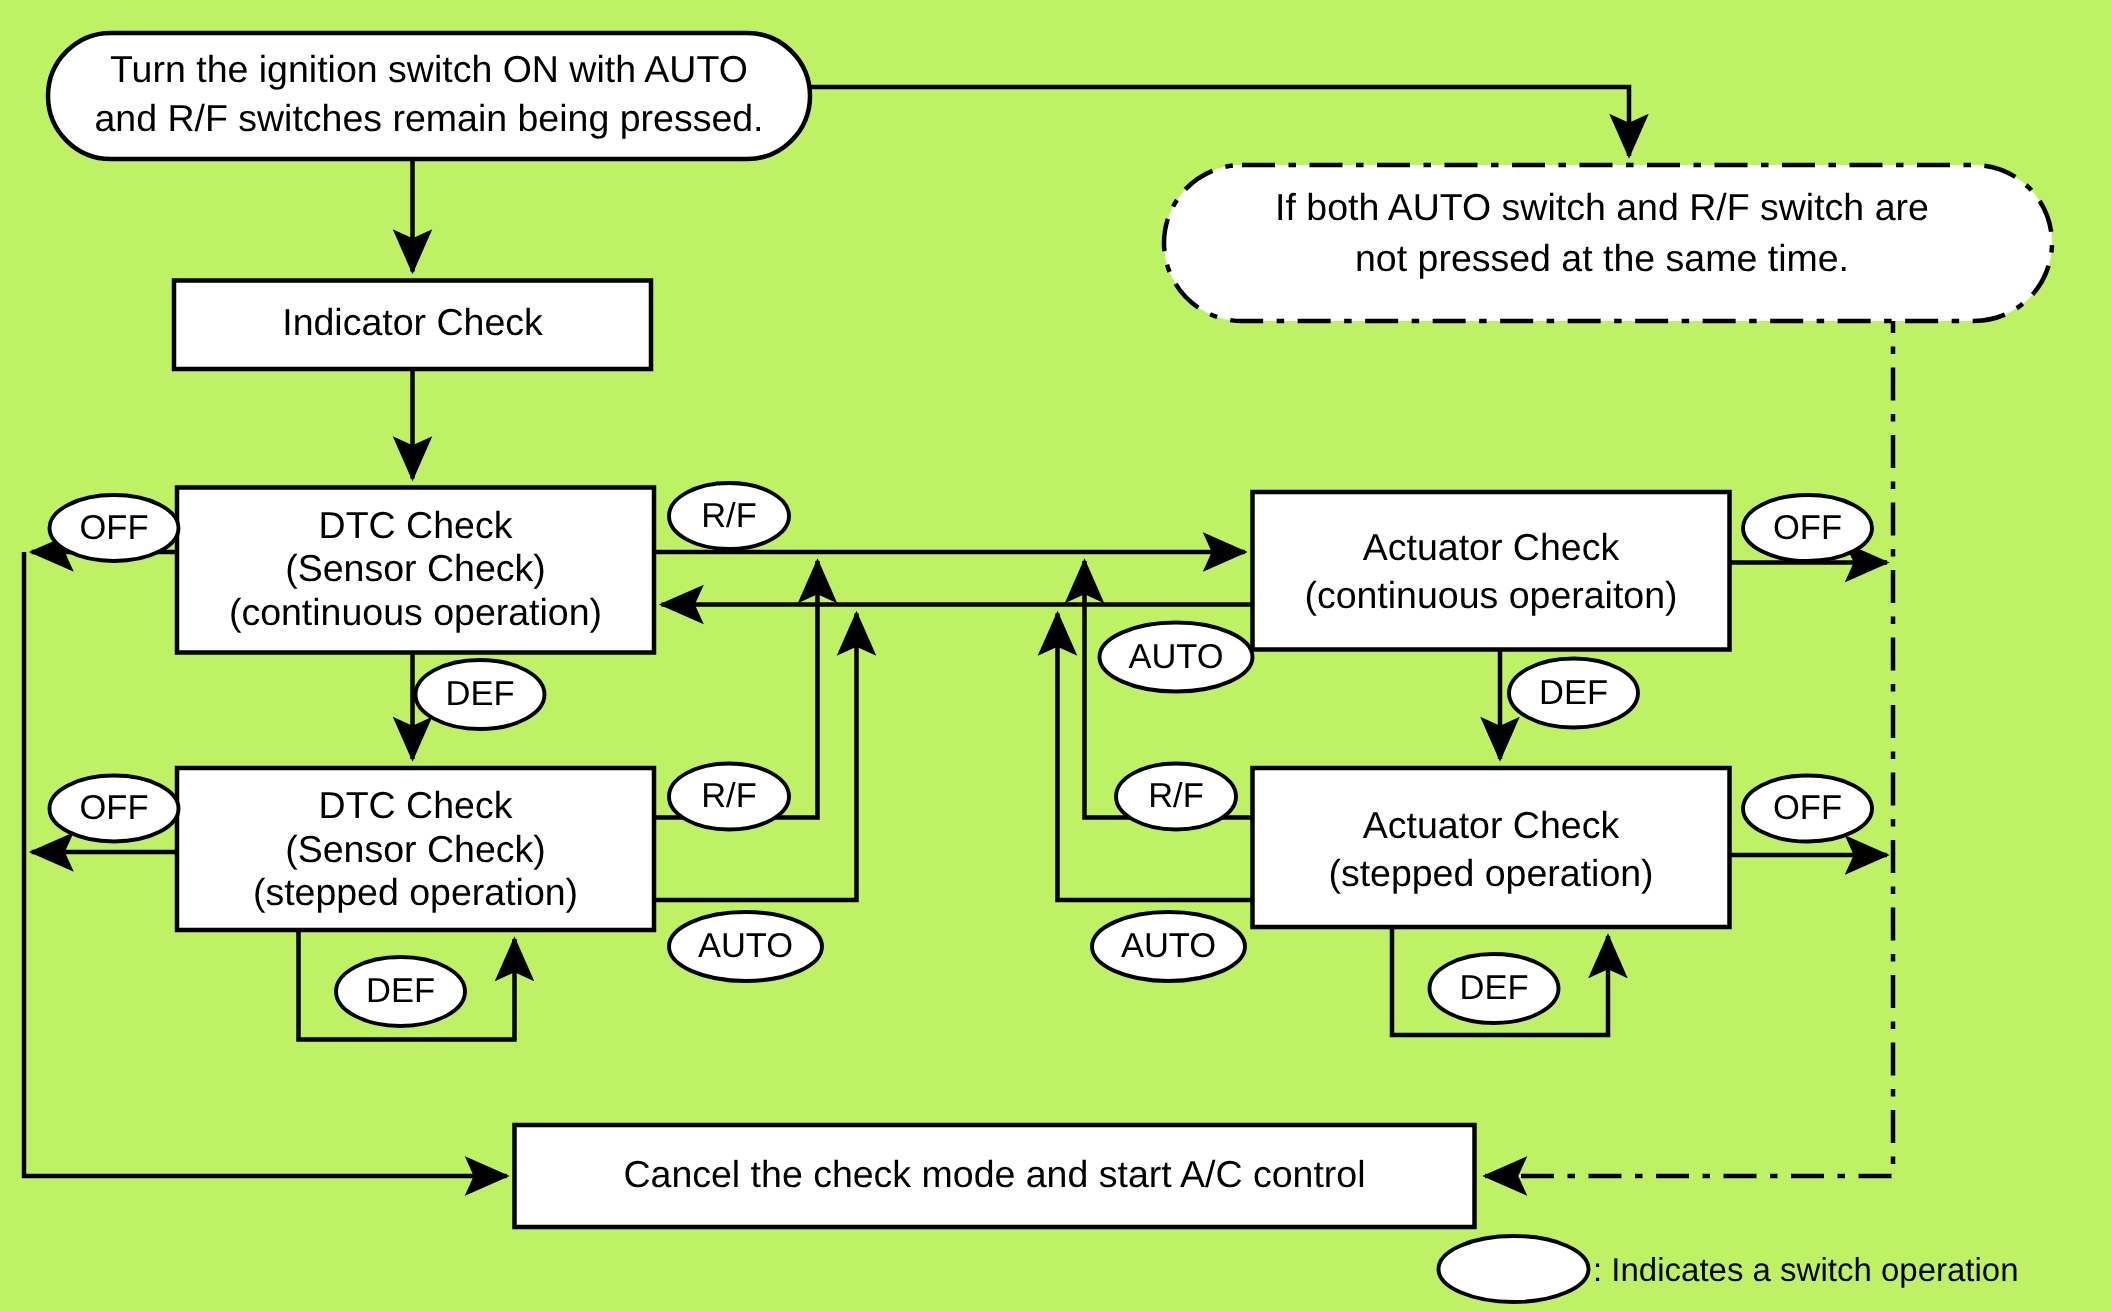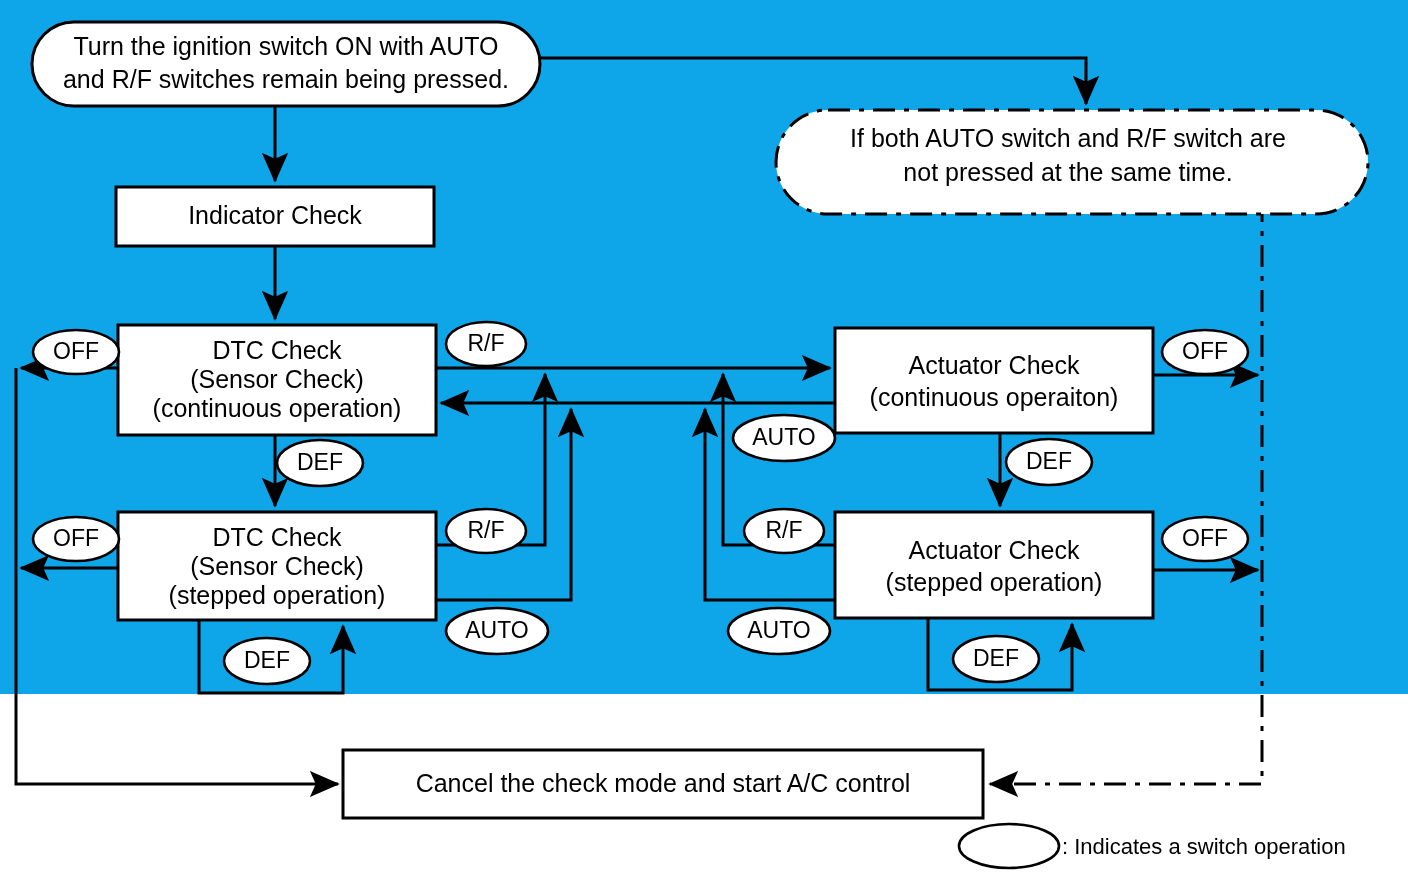--- a/index.html
+++ b/index.html
@@ -1,17 +1,17 @@
 <!DOCTYPE html>
 <html><head>
 <meta charset="utf-8">
 <style>
   html,body{margin:0;padding:0;background:#ffffff;}
   body{width:1408px;height:874px;overflow:hidden;font-family:"Liberation Sans",sans-serif;}
-  #stage{position:relative;width:1408px;height:694px;background:#0ea5e9;}
+  #stage{position:relative;width:1408px;height:874px;background:#bef264;}
   svg{display:block;}
   .shp{fill:#ffffff;stroke:#000000;stroke-width:3;}
   .shp-dash{fill:#ffffff;stroke:#000000;stroke-width:3;stroke-dasharray:22 9 5 9;}
   .ell{fill:#ffffff;stroke:#000000;stroke-width:2.6;}
   .ln{stroke:#000000;stroke-width:3;fill:none;}
   .ln-dash{stroke:#000000;stroke-width:3;fill:none;stroke-dasharray:22 9 5 9;}
   .tx{font-family:"Liberation Sans",sans-serif;fill:#000;font-size:24px;text-anchor:middle;dominant-baseline:middle;}
   .tx-box{font-size:25px;}
   .tx-ell{font-size:23px;}
   .tx-leg{font-size:22px;text-anchor:start;}

